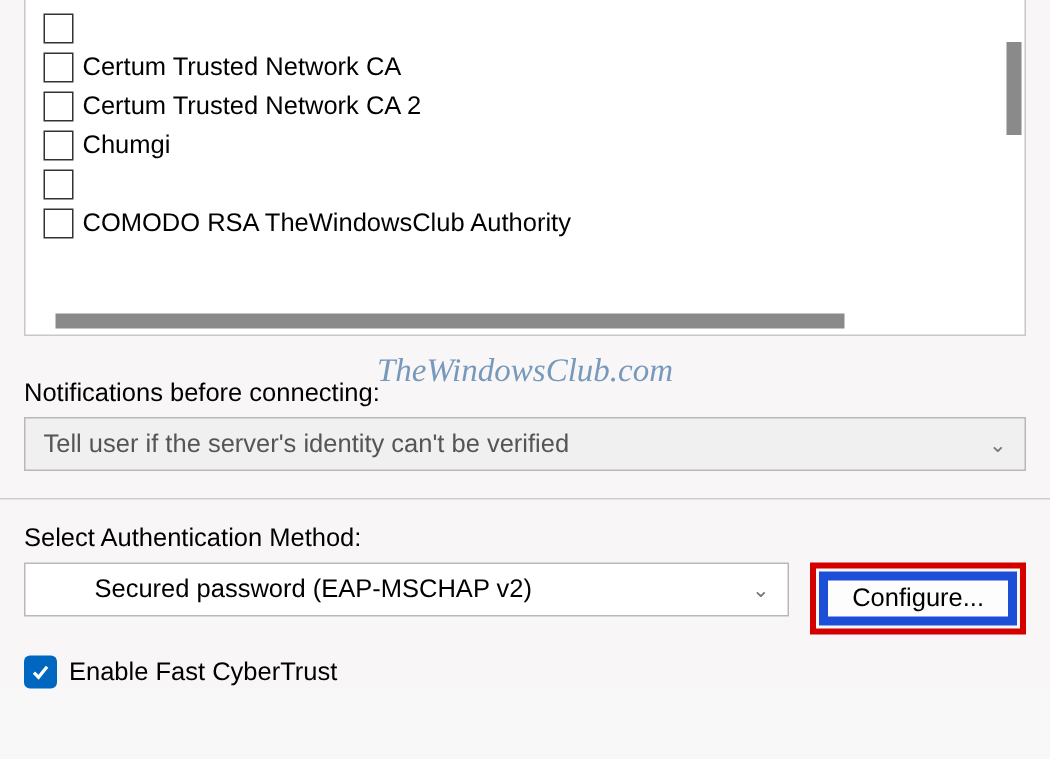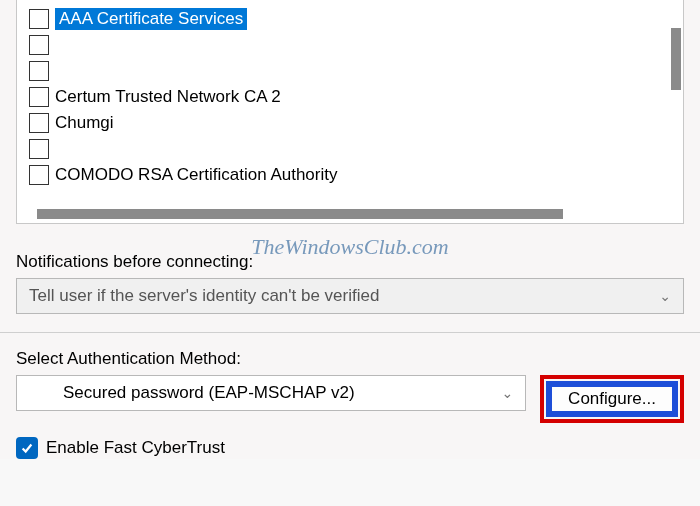--- a/index.html
+++ b/index.html
@@ -182,44 +182,41 @@
       margin: 18px -16px 16px -16px;
     }
   </style>
 </head>
 <body>
 
 <div class="panel">
 
   <div class="cert-frame">
     <div class="cert-list" id="cert-list">
-        <div class="cert-row selected">
-          <div class="cert-check"></div>
-          <span class="cert-label">AAA Certificate Services</span>
-        </div>
-        <div class="cert-row">
-          <div class="cert-check"></div>
-        </div>
-        <div class="cert-row">
-          <div class="cert-check"></div>
+        <div class="cert-row">
+          <div class="cert-check"></div>
+        </div>
+        <div class="cert-row">
+          <div class="cert-check"></div>
+          <span class="cert-label">Certum Trusted Network CA</span>
         </div>
         <div class="cert-row">
           <div class="cert-check"></div>
           <span class="cert-label">Certum Trusted Network CA 2</span>
         </div>
         <div class="cert-row">
           <div class="cert-check"></div>
           <span class="cert-label">Chumgi</span>
         </div>
         <div class="cert-row">
           <div class="cert-check"></div>
         </div>
         <div class="cert-row">
           <div class="cert-check"></div>
-          <span class="cert-label">COMODO RSA Certification Authority</span>
+          <span class="cert-label">COMODO RSA TheWindowsClub Authority</span>
         </div>
       </div>
     <div class="vscroll">
       <div class="vscroll-thumb"></div>
     </div>
     <div class="hscroll">
       <div class="hscroll-thumb"></div>
     </div>
   </div>
 

